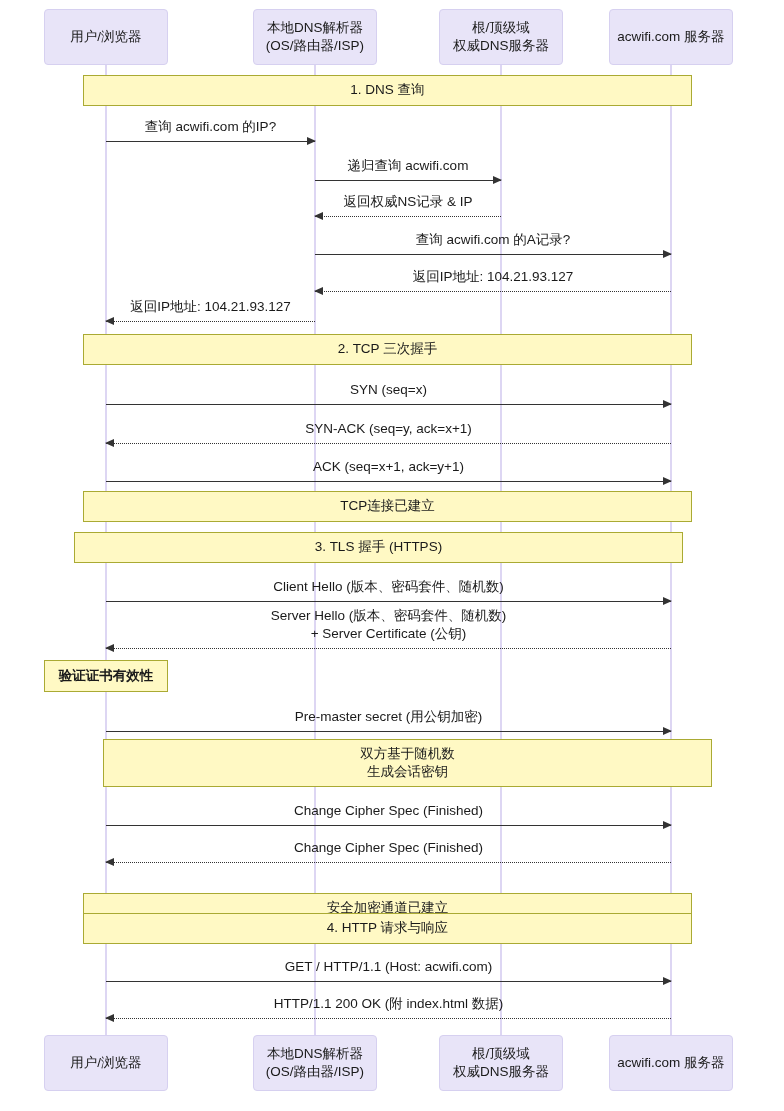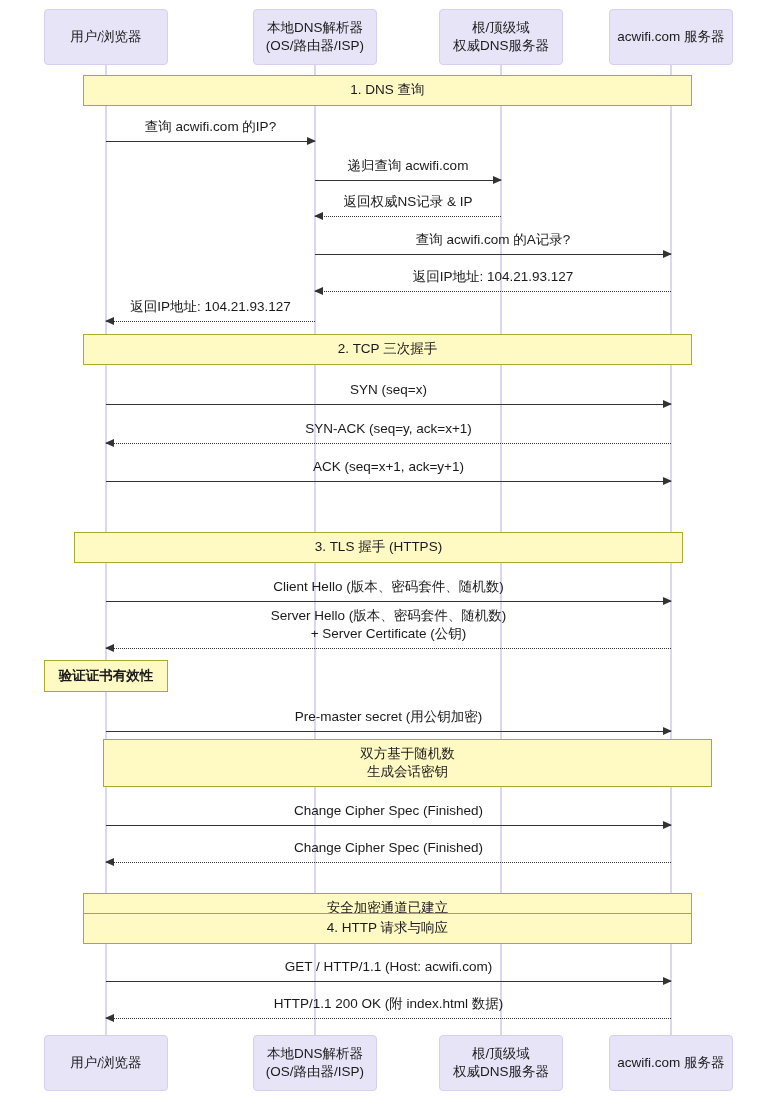--- a/index.html
+++ b/index.html
@@ -118,20 +118,21 @@
 </head>
 <body>
 
 <div id="diagram">
     <div class="lifeline" style="left: 105px; top: 65px; height: 970px;"></div>
     <div class="lifeline" style="left: 314px; top: 65px; height: 970px;"></div>
     <div class="lifeline" style="left: 500px; top: 65px; height: 970px;"></div>
     <div class="lifeline" style="left: 670px; top: 65px; height: 970px;"></div>
     <div class="band" style="left: 83px; top: 75px; width: 609px; height: 31px;">1. DNS 查询</div>
     <div class="band" style="left: 83px; top: 334px; width: 609px; height: 31px; text-align: right;">2. TCP 三次握手</div>
+    <div class="band" style="left: 83px; top: 491px; width: 609px; height: 31px;">TCP连接已建立</div>
     <div class="band" style="left: 74px; top: 532px; width: 609px; height: 31px;">3. TLS 握手 (HTTPS)</div>
     <div class="band" style="left: 83px; top: 739px; width: 609px; height: 48px; margin-left: 20px;">双方基于随机数
 生成会话密钥</div>
     <div class="band" style="left: 83px; top: 893px; width: 609px; height: 31px;">安全加密通道已建立</div>
     <div class="band" style="left: 83px; top: 913px; width: 609px; height: 31px;">4. HTTP 请求与响应</div>
     <div class="note" style="left: 44px; top: 660px; width: 124px; height: 32px; font-weight: bold;">验证证书有效性</div>
     <div class="msg to-right" style="left: 106px; width: 209px; top: 141px;">
       <div class="line"></div>
       <div class="head"></div>
       <div class="label">查询 acwifi.com 的IP?</div>

